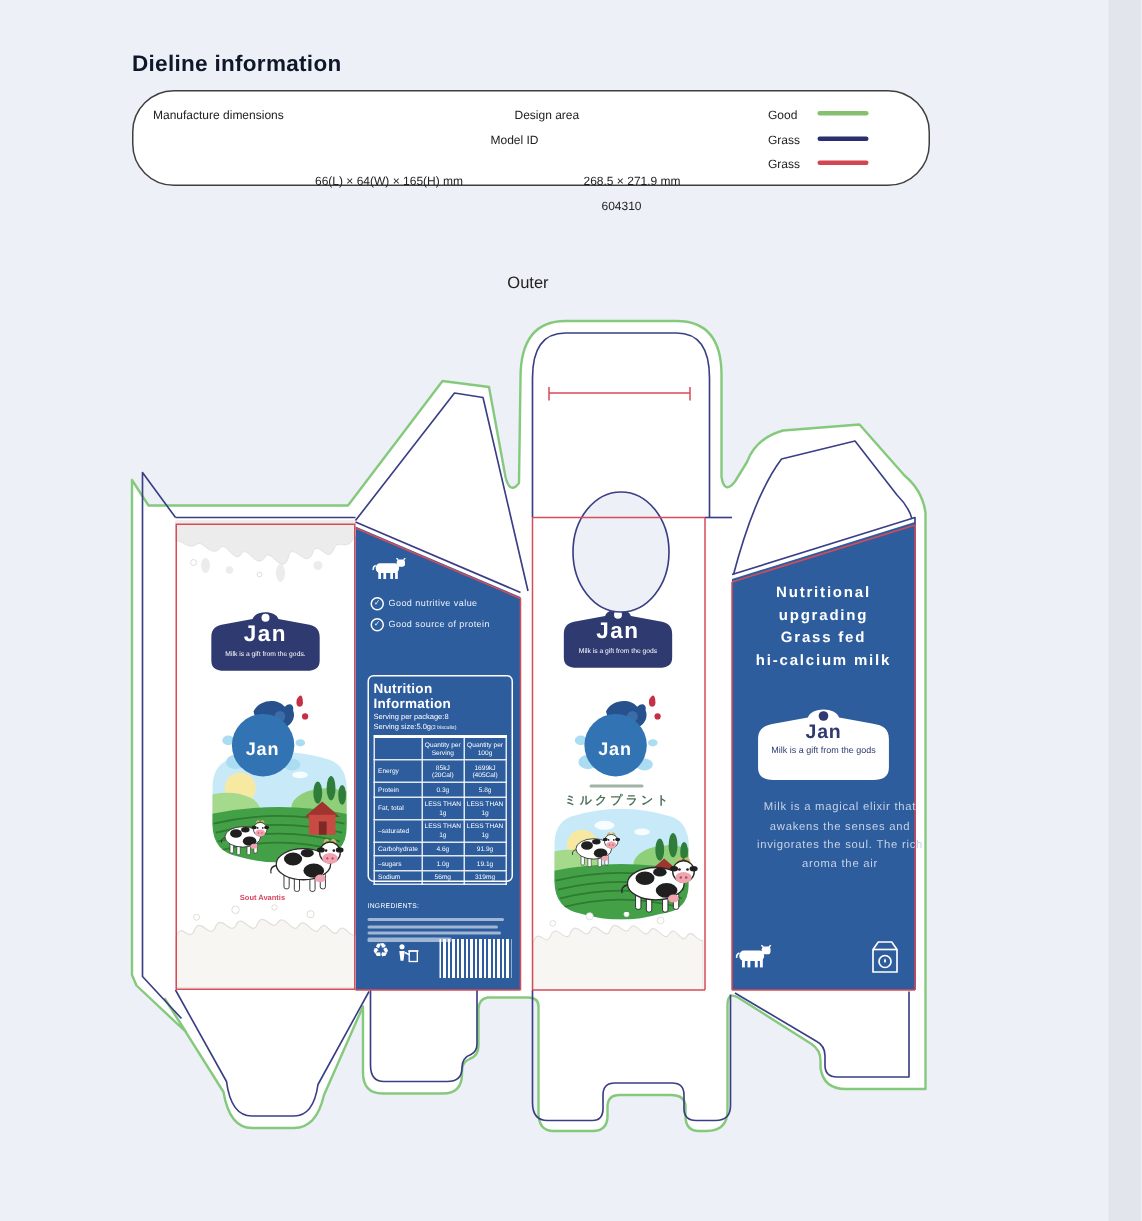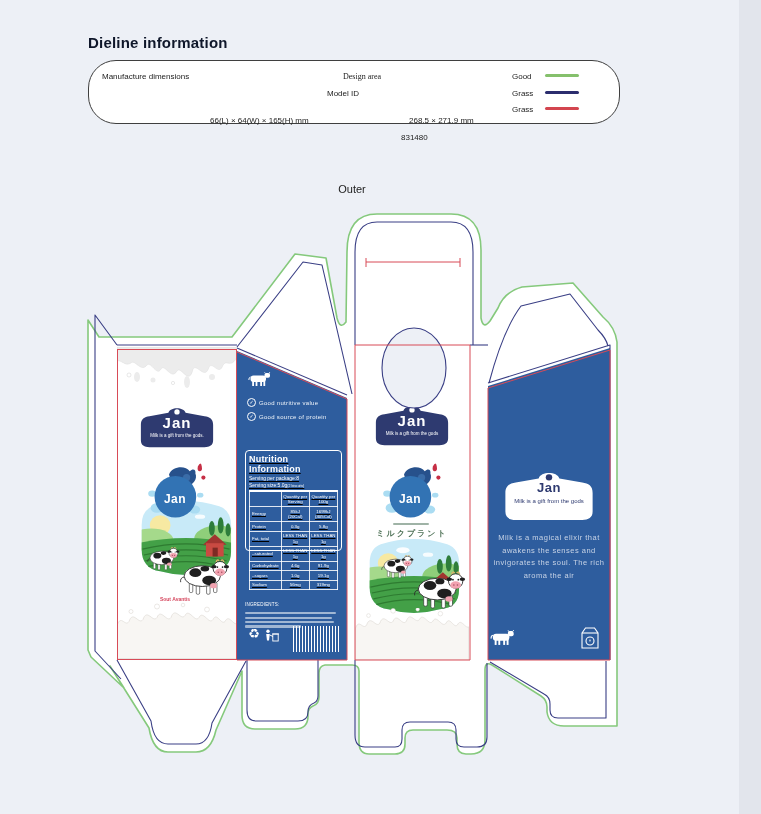--- a/index.html
+++ b/index.html
@@ -35,36 +35,36 @@
   table.nutri td{text-align:center;}
   table.nutri td.rl{text-align:left;padding-left:2px;}
   .ingr{color:#fff;font-size:4.5px;letter-spacing:.2px;}
   .ingr-skel{height:2.2px;background:rgba(255,255,255,.55);border-radius:1px;margin-top:2.2px;}
   .recycle{color:#fff;font-size:13px;}
   .barcode{position:absolute;background:repeating-linear-gradient(90deg,#fff 0 1px,transparent 1px 2.6px,#fff 2.6px 4.2px,transparent 4.2px 6px);}
   .barcode .num{position:absolute;left:0;right:0;bottom:-4px;color:#fff;font-size:3px;text-align:center;letter-spacing:1px;}
   .headline{color:#fff;font-weight:bold;font-size:10px;line-height:15px;letter-spacing:1.2px;text-align:center;white-space:pre-line;}
   .badge4-brand{color:#2e3a70;font-weight:bold;font-size:13px;text-align:center;letter-spacing:.5px;}
   .badge4-tag{color:#2e3a70;font-size:6px;text-align:center;margin-top:3px;}
-  .body-text{color:#c7d3e6;font-size:7.5px;line-height:12.5px;letter-spacing:.5px;text-align:center;}
+  .body-text{color:#c7d3e6;font-size:7.5px;line-height:12.5px;letter-spacing:.5px;text-align:center;margin-left:11px;}
 </style>
 </head>
 <body>
 
 <div class="page">
   <div class="right-strip"></div>
   <div class="page-title">Dieline information</div>
 
   <div class="info-box">
     <div class="lbl" style="left:13px;top:11px;">Manufacture dimensions</div>
     <div class="val" style="left:121px;top:11px;">66(L) × 64(W) × 165(H) mm</div>
-    <div class="lbl" style="left:254px;top:11px;font-family:Liberation Serif, serif;">Design area</div>
-    <div class="val" style="left:320px;top:11px;text-align:center;">268.5 × 271.9 mm</div>
+    <div class="lbl" style="left:254px;top:11px;">Design area</div>
+    <div class="val" style="left:300px;top:11px;text-align:center;">268.5 × 271.9 mm</div>
     <div class="lbl" style="left:238px;top:28px;">Model ID</div>
-    <div class="val" style="left:312px;top:28px;">831480</div>
+    <div class="val" style="left:312px;top:28px;">604310</div>
     <div class="legend-row" style="left:423px;top:11px;width:90px;">
       <span class="legend-label">Good</span>
         <span class="legend-swatch" style="background: rgb(133, 192, 108);"></span>
     </div>
     <div class="legend-row" style="left:423px;top:28px;width:90px;">
       <span class="legend-label">Grass</span>
         <span class="legend-swatch" style="background: rgb(43, 45, 110);"></span>
     </div>
     <div class="legend-row" style="left:423px;top:44px;width:90px;">
       <span class="legend-label">Grass</span>
@@ -253,21 +253,21 @@
         <div class="bullet-row">
           <span class="chk">✓</span>
           <span class="bl">Good nutritive value</span>
         </div>
         <div class="bullet-row">
           <span class="chk">✓</span>
           <span class="bl">Good source of protein</span>
         </div>
       </div>
 
-    <div class="nutri-box ov" style="left:165px;top:240px;width:97px;height:101px;text-decoration:underline;">
+    <div class="nutri-box ov" style="left:165px;top:240px;width:97px;height:138px;">
       <div class="nutri-title">Nutrition Information</div>
       <div class="serv">Serving per package:8</div>
       <div class="serv"><span>Serving size:5.0g</span><small>(2 biscuits)</small></div>
       <table class="nutri">
         <thead>
             <tr>
               <th style="width: 36%;"></th>
               <th>Quantity per
 Serving</th>
               <th>Quantity per
@@ -329,19 +329,23 @@
       </div>
 
     <div class="ov" style="left:289px;top:202px;width:86px;">
       <div class="badge-brand">Jan</div>
       <div class="badge-tag">Milk is a gift from the gods</div>
     </div>
     <div class="ov circle-label" style="left:310px;top:282px;width:40px;">Jan</div>
     <div class="jp-skel" style="left:313px;top:313px;width:36px;"></div>
     <div class="ov jp-text" style="left:292px;top:318px;width:80px;">ミルクプラント</div>
 
+    <div class="ov headline" style="left:408px;top:178px;width:122px;">Nutritional
+upgrading
+Grass fed
+hi-calcium milk</div>
     <div class="ov" style="left:416px;top:270px;width:106px;">
       <div class="badge4-brand">Jan</div>
       <div class="badge4-tag">Milk is a gift from the gods</div>
     </div>
     <div class="ov body-text" style="left:409px;top:322px;width:120px;">Milk is a magical elixir that awakens the senses and invigorates the soul. The rich aroma the air</div>
   </div>
 </div>
 
 </body></html>

